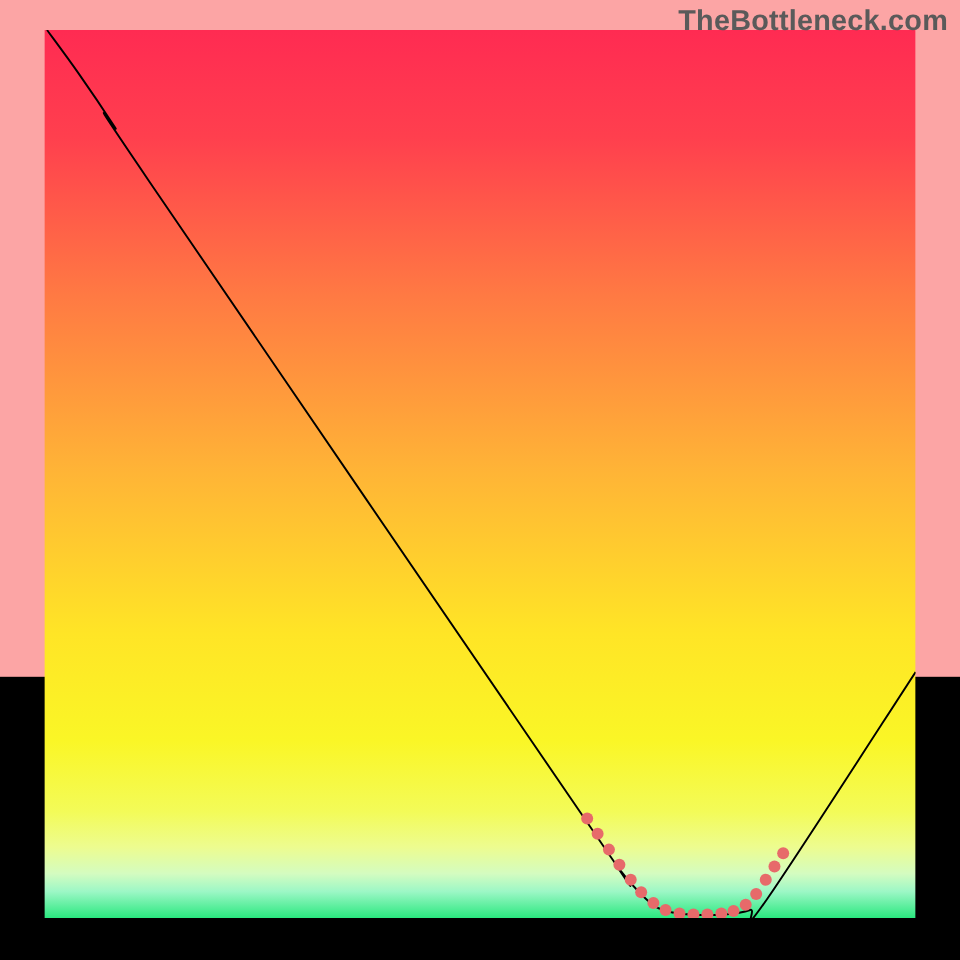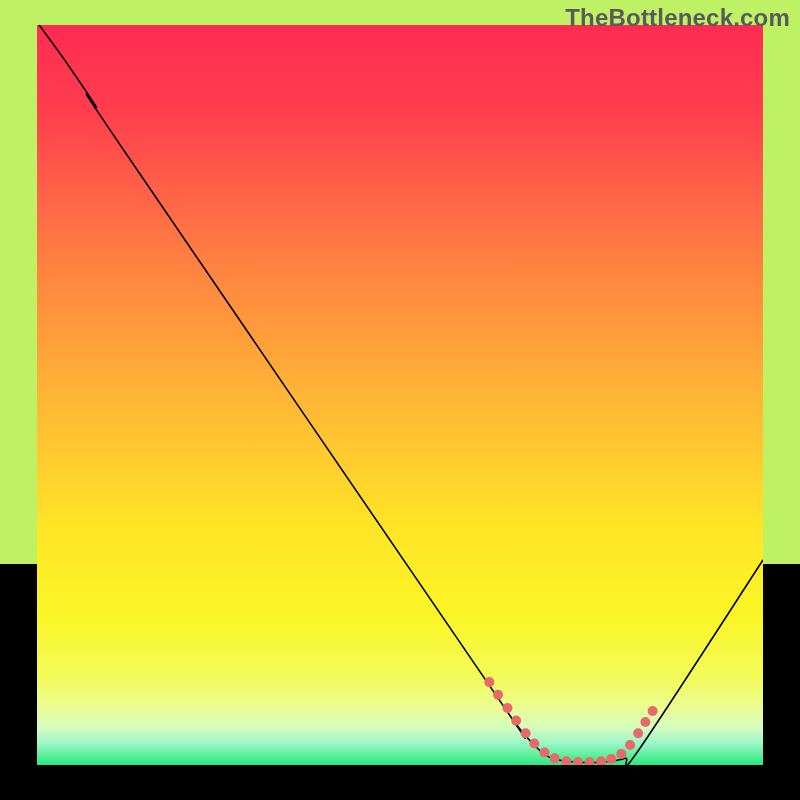--- a/index.html
+++ b/index.html
@@ -1,18 +1,18 @@
 <!DOCTYPE html>
 <html><head>
 <meta charset="utf-8">
 <style>
   * { margin: 0; padding: 0; box-sizing: border-box; }
   html, body { width: 800px; height: 800px; overflow: hidden; }
   body { background: #000; font-family: Arial, sans-serif; }
-  .container { position: relative; width: 800px; height: 564px; background: #bef264; text-decoration: underline; }
+  .container { position: relative; width: 800px; height: 564px; background: #fca5a5; text-decoration: underline; }
   .watermark {
     position: absolute;
     top: 4px;
     right: 10px;
     color: #5a5a5a;
     font-size: 24px;
     font-weight: 600;
     letter-spacing: 0.2px;
     z-index: 10;
   }

